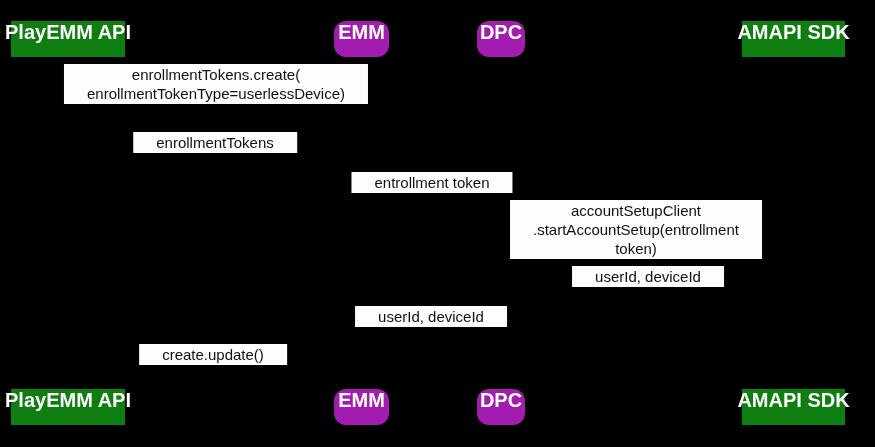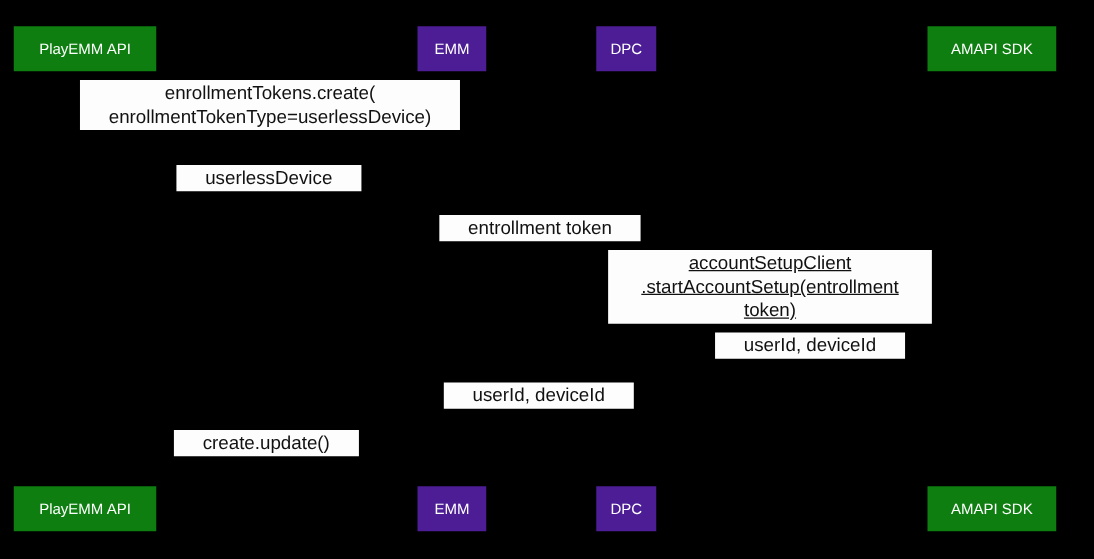--- a/index.html
+++ b/index.html
@@ -13,28 +13,29 @@
     height: 447px;
     background: #000000;
     overflow: hidden;
     font-family: "Liberation Sans", "DejaVu Sans", sans-serif;
   }
   
   .actor {
     position: absolute;
     height: 36px;
     display: flex;
-    align-items: center;
+    align-items: flex-start;
     justify-content: center;
     color: #ffffff;
-    font-size: 12px;
+    font-size: 20px;
     white-space: nowrap;
+    font-weight: bold;
   }
   .actor.green { background: #0d7e0f; }
-  .actor.blue  { background: #4c1d95; }
+  .actor.blue  { background: #a21caf; border-radius: 12px; }
   
   .msg {
     position: absolute;
     transform: translateX(-50%);
     background: #fdfdfd;
     color: #111111;
     font-size: 15px;
     line-height: 19px;
     padding: 1px 23px;
     text-align: center;
@@ -55,25 +56,25 @@
   <div class="actor blue" style="left:477px; top:21px; width:48px;">
     <span>DPC</span>
   </div>
   <div class="actor green" style="left:742px; top:21px; width:103px;">
     <span>AMAPI SDK</span>
   </div>
 
   <div class="msg" style="left:216px; top:64px;">enrollmentTokens.create(
 enrollmentTokenType=userlessDevice)</div>
 
-  <div class="msg" style="left:215px; top:132px;">userlessDevice</div>
+  <div class="msg" style="left:215px; top:132px;">enrollmentTokens</div>
 
   <div class="msg" style="left:432px; top:172px;">entrollment token</div>
 
-  <div class="msg" style="left:616px; top:200px;text-decoration:underline;">accountSetupClient
+  <div class="msg" style="left:636px; top:200px;">accountSetupClient
 .startAccountSetup(entrollment token)</div>
 
   <div class="msg" style="left:648px; top:266px;">userId, deviceId</div>
 
   <div class="msg" style="left:431px; top:306px;">userId, deviceId</div>
 
   <div class="msg" style="left:213px; top:344px;">create.update()</div>
 
   <div class="actor green" style="left:11px; top:389px; width:114px;">
     <span>PlayEMM API</span>

